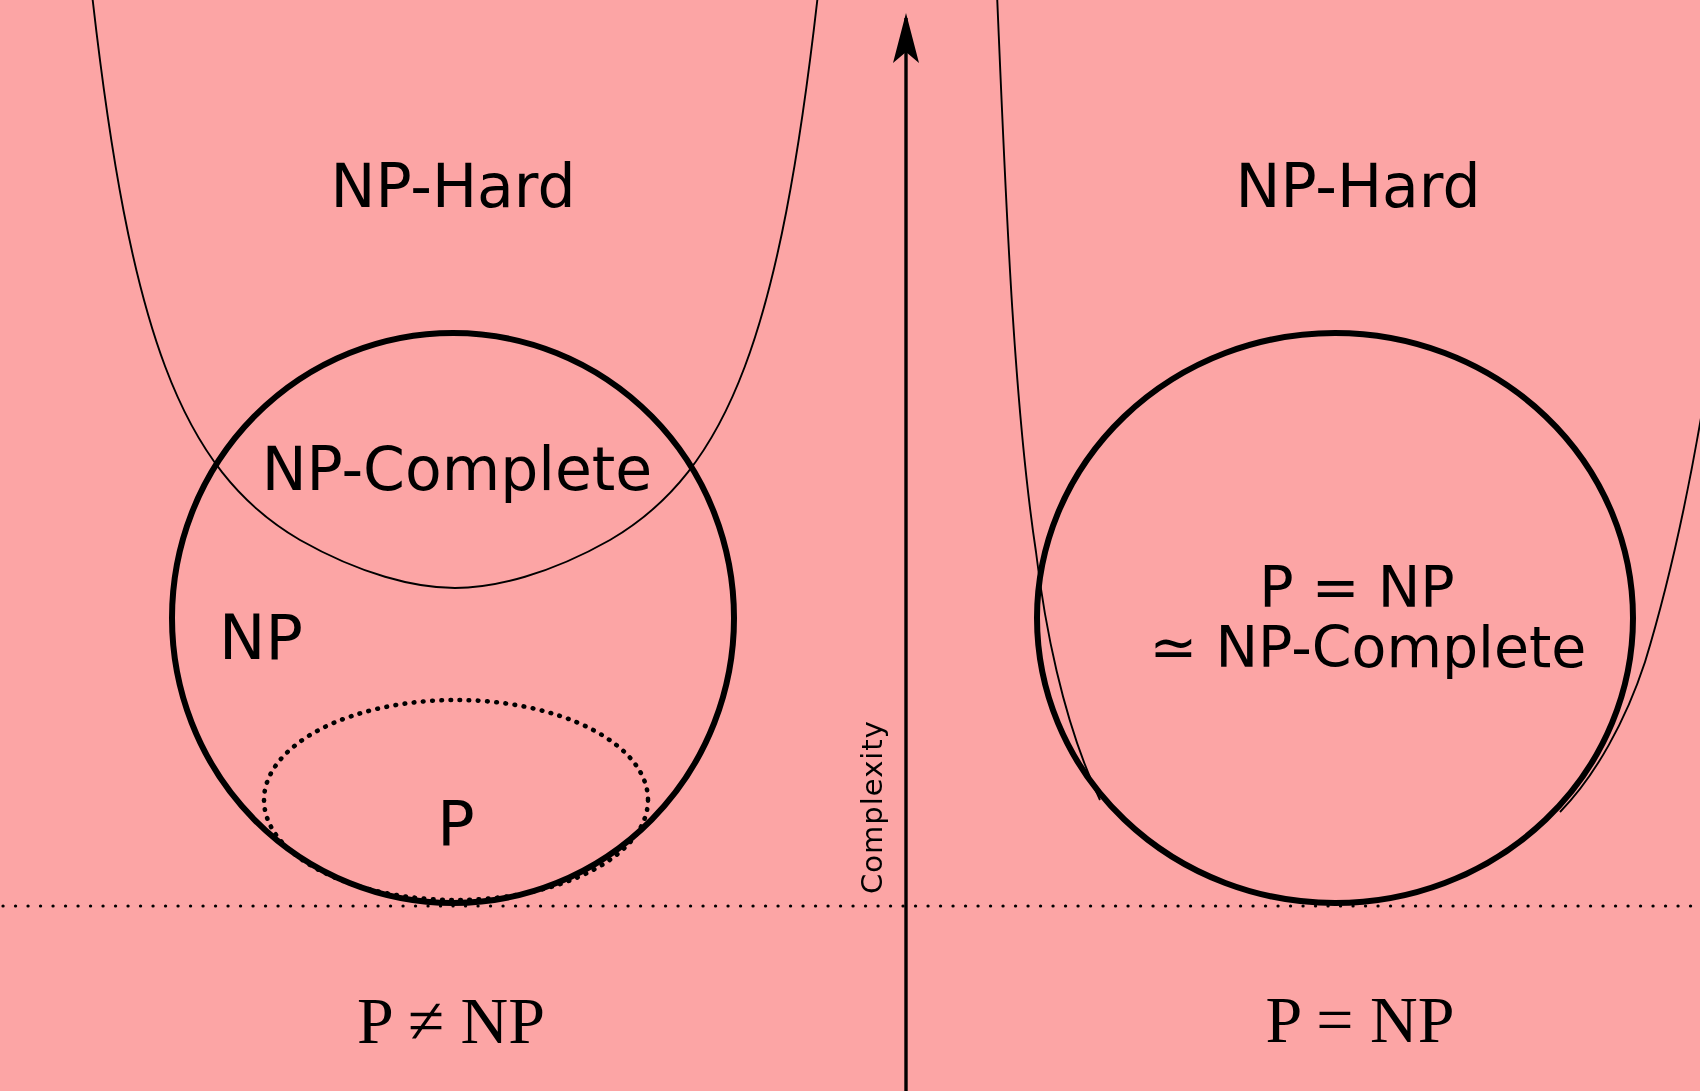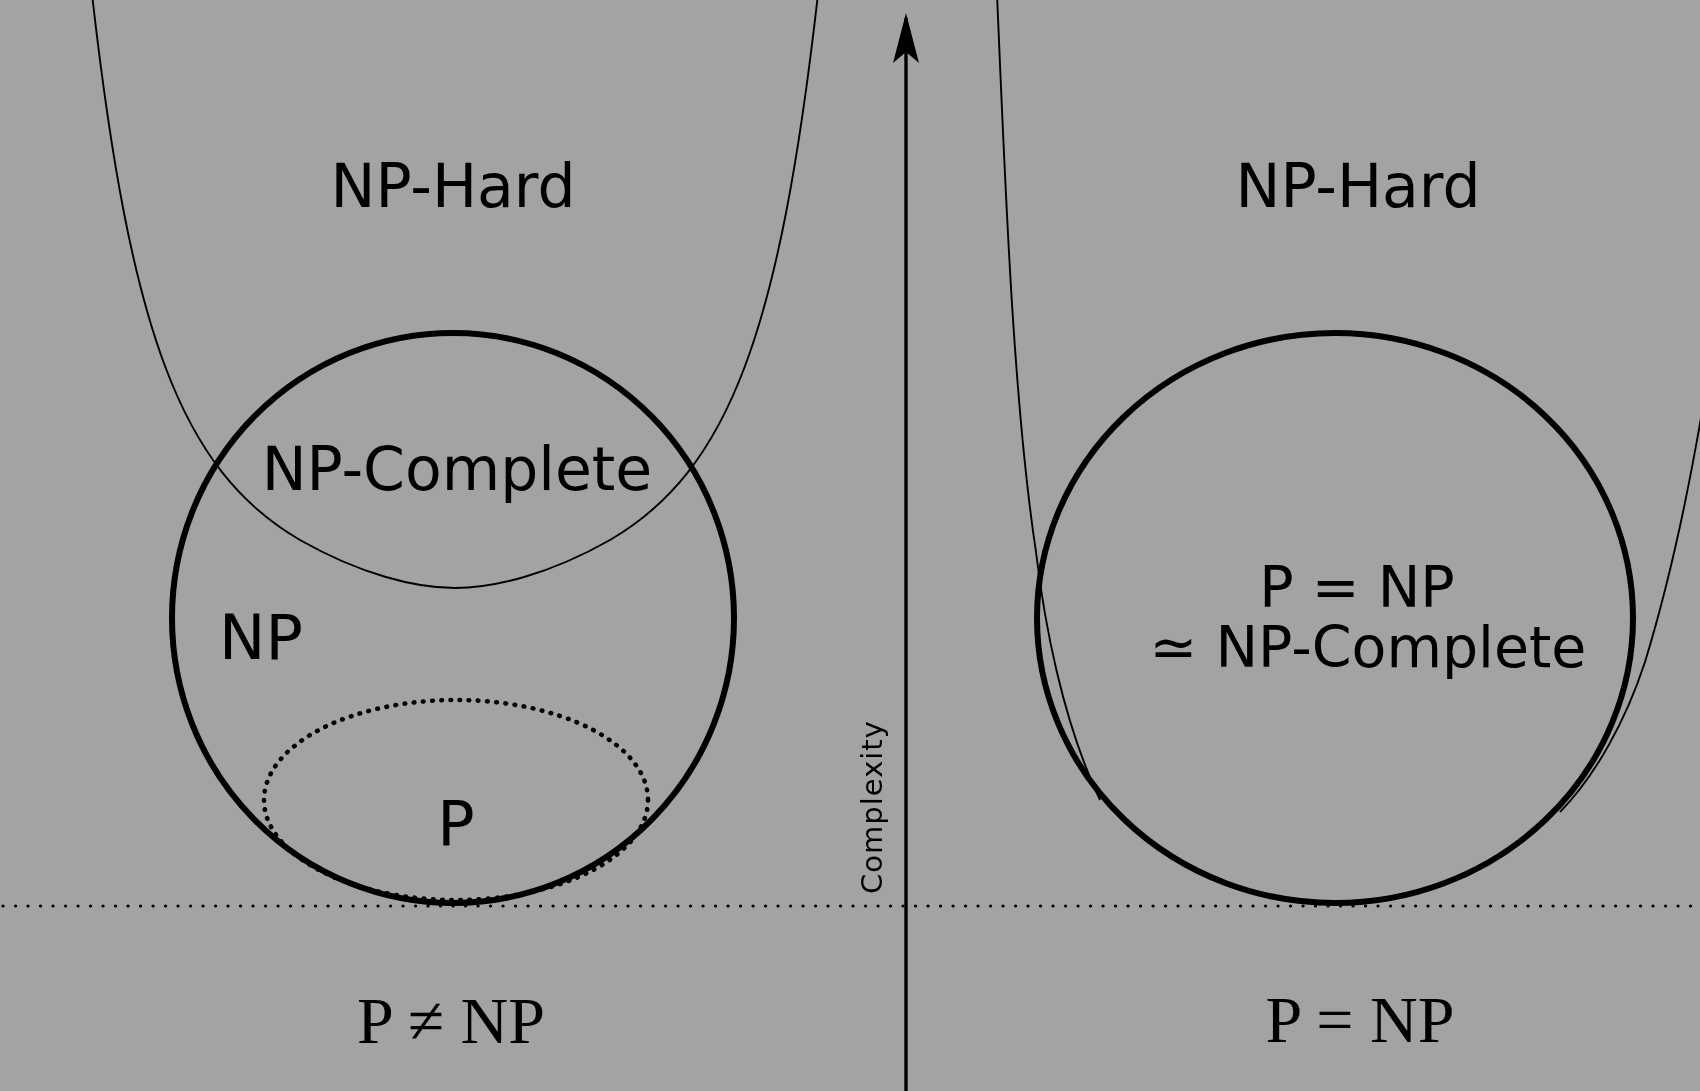--- a/index.html
+++ b/index.html
@@ -4,21 +4,21 @@
 <style>
   html, body {
     margin: 0;
     padding: 0;
     background: #ffffff;
   }
   .canvas {
     position: relative;
     width: 1700px;
     height: 1091px;
-    background: #a3a3a3;
+    background: #fca5a5;
     overflow: hidden;
   }
   svg { display: block; }
   .sans-label {
     font-family: "DejaVu Sans", "Liberation Sans", sans-serif;
     fill: #000000;
   }
   .serif-label {
     font-family: "Liberation Serif", "DejaVu Serif", serif;
     fill: #000000;

